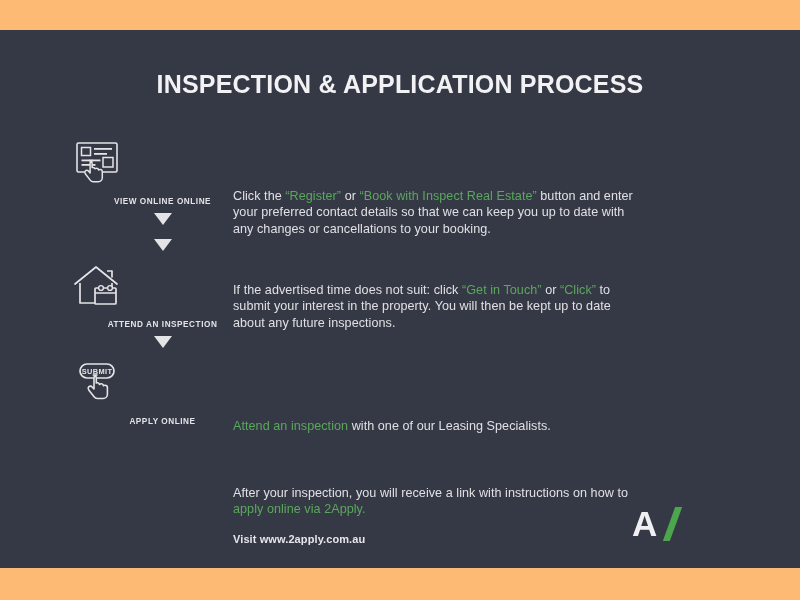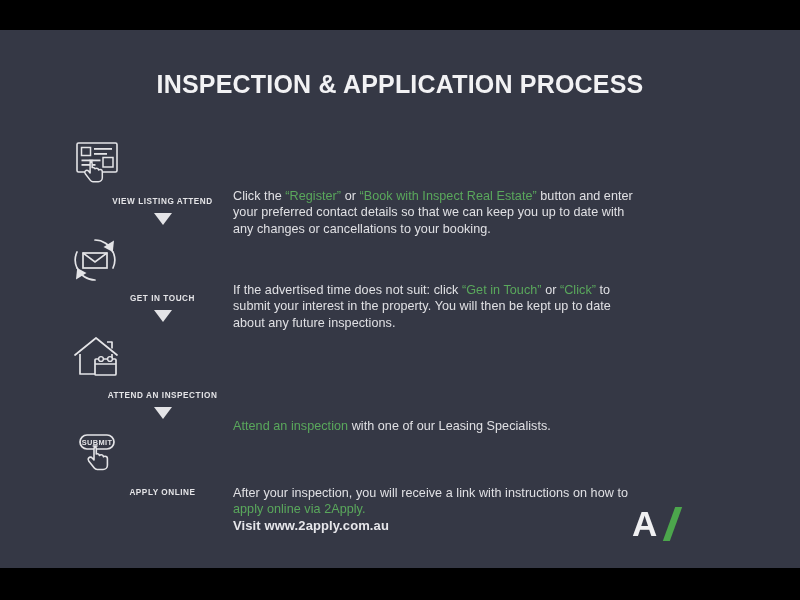--- a/index.html
+++ b/index.html
@@ -9,21 +9,21 @@
     height: 600px;
     background: #ffffff;
     font-family: "Liberation Sans", sans-serif;
     overflow: hidden;
   }
 
   #slide {
     position: relative;
     width: 800px;
     height: 600px;
-    background: #000000;
+    background: #fdba74;
   }
 
   .panel {
     position: absolute;
     left: 0;
     top: 30px;
     width: 800px;
     height: 538px;
     background: #353845;
     overflow: hidden;
@@ -106,22 +106,22 @@
   }
 
   .b1 { top: 53px; }
   .b2 { top: 147px; }
   .b3 { top: 271px; margin-top: 12px; }
   .b4 { top: 350px; }
 
   .hl { color: #5aa85c; }
 
   .note {
-    margin-top: 0;
-    font-size: 13px;
+    margin-top: 13px;
+    font-size: 11px;
     font-weight: bold;
     letter-spacing: 0.1px;
     color: #e6e6ea;
   }
 
   
   .logo {
     position: absolute;
     left: 632px;
     top: 474px;
@@ -170,42 +170,27 @@
             <rect x="7" y="3" width="40" height="29" rx="1.5" fill="none" stroke="#e4e4e7" stroke-width="1.6"></rect>
             <rect x="11.5" y="7.5" width="9" height="8" fill="none" stroke="#e4e4e7" stroke-width="1.5"></rect>
             <rect x="24" y="8" width="18" height="1.8" fill="#e4e4e7"></rect>
             <rect x="24" y="13" width="13" height="1.8" fill="#e4e4e7"></rect>
             <rect x="11.5" y="19.5" width="19" height="1.8" fill="#e4e4e7"></rect>
             <rect x="11.5" y="24" width="14" height="1.8" fill="#e4e4e7"></rect>
             <rect x="33" y="17.5" width="10" height="9.5" fill="none" stroke="#e4e4e7" stroke-width="1.5"></rect>
             <path d="M25 20.5 c-1.6 0-2.9 1.3-2.9 2.9 V33 l-1.6-1.9 c-0.9-1-2.4-1-3.2 0 -0.7 0.8-0.7 1.9 0 2.7 l5.1 6.6 c0.6 0.8 1.6 1.3 2.6 1.3 h5.4 c2.2 0 3.9-1.8 3.9-3.9 v-6.1 c0-1.2-1-2.2-2.2-2.2 -0.5 0-1 0.2-1.4 0.5 -0.2-1-1.1-1.8-2.2-1.8 -0.6 0-1.1 0.2-1.5 0.6 -0.3-0.8-1.1-1.4-2-1.4 -0.3 0-0.6 0.1-0.9 0.2 v-4.2 c0-1.6-1.3-2.9-2.9-2.9 z" transform="translate(-2,0)" fill="#353845" stroke="#e4e4e7" stroke-width="1.5" stroke-linejoin="round"></path>
           </svg>
         </div>
-        <div class="step-label">VIEW LISTING ATTEND</div>
+        <div class="step-label">VIEW ONLINE ONLINE</div>
       </div>
 
       <div class="arrow">
           <i></i>
         </div>
 
-      <div class="step">
-        <div class="step-icon">
-          <svg width="50" height="48" viewBox="0 0 50 48">
-            <path d="M25 4 a19 19 0 0 1 17.6 11.8" fill="none" stroke="#e4e4e7" stroke-width="1.7" stroke-linecap="round"></path>
-            <path d="M44 4.5 l-1.2 11.6 l-9.3-5.2 z" fill="#e4e4e7"></path>
-            <path d="M25 44 a19 19 0 0 1 -17.6 -11.8" fill="none" stroke="#e4e4e7" stroke-width="1.7" stroke-linecap="round"></path>
-            <path d="M6 43.5 l1.2 -11.6 l9.3 5.2 z" fill="#e4e4e7"></path>
-            <path d="M7 16 a19 19 0 0 0 0 16" fill="none" stroke="#e4e4e7" stroke-width="1.7" stroke-linecap="round"></path>
-            <path d="M43 32 a19 19 0 0 0 0 -16" fill="none" stroke="#e4e4e7" stroke-width="1.7" stroke-linecap="round"></path>
-            <rect x="13" y="17" width="24" height="15" fill="none" stroke="#e4e4e7" stroke-width="1.7"></rect>
-            <path d="M13 17 L25 26 L37 17" fill="none" stroke="#e4e4e7" stroke-width="1.7"></path>
-          </svg>
-        </div>
-        <div class="step-label">GET IN TOUCH</div>
-      </div>
 
       <div class="arrow">
           <i></i>
         </div>
 
       <div class="step">
         <div class="step-icon">
           <svg width="54" height="48" viewBox="0 0 54 48">
             <path d="M5 22 L26 5 L47 22" fill="none" stroke="#e4e4e7" stroke-width="1.7" stroke-linejoin="round" stroke-linecap="round"></path>
             <path d="M10 21 V41 H25" fill="none" stroke="#e4e4e7" stroke-width="1.7" stroke-linejoin="round"></path>

